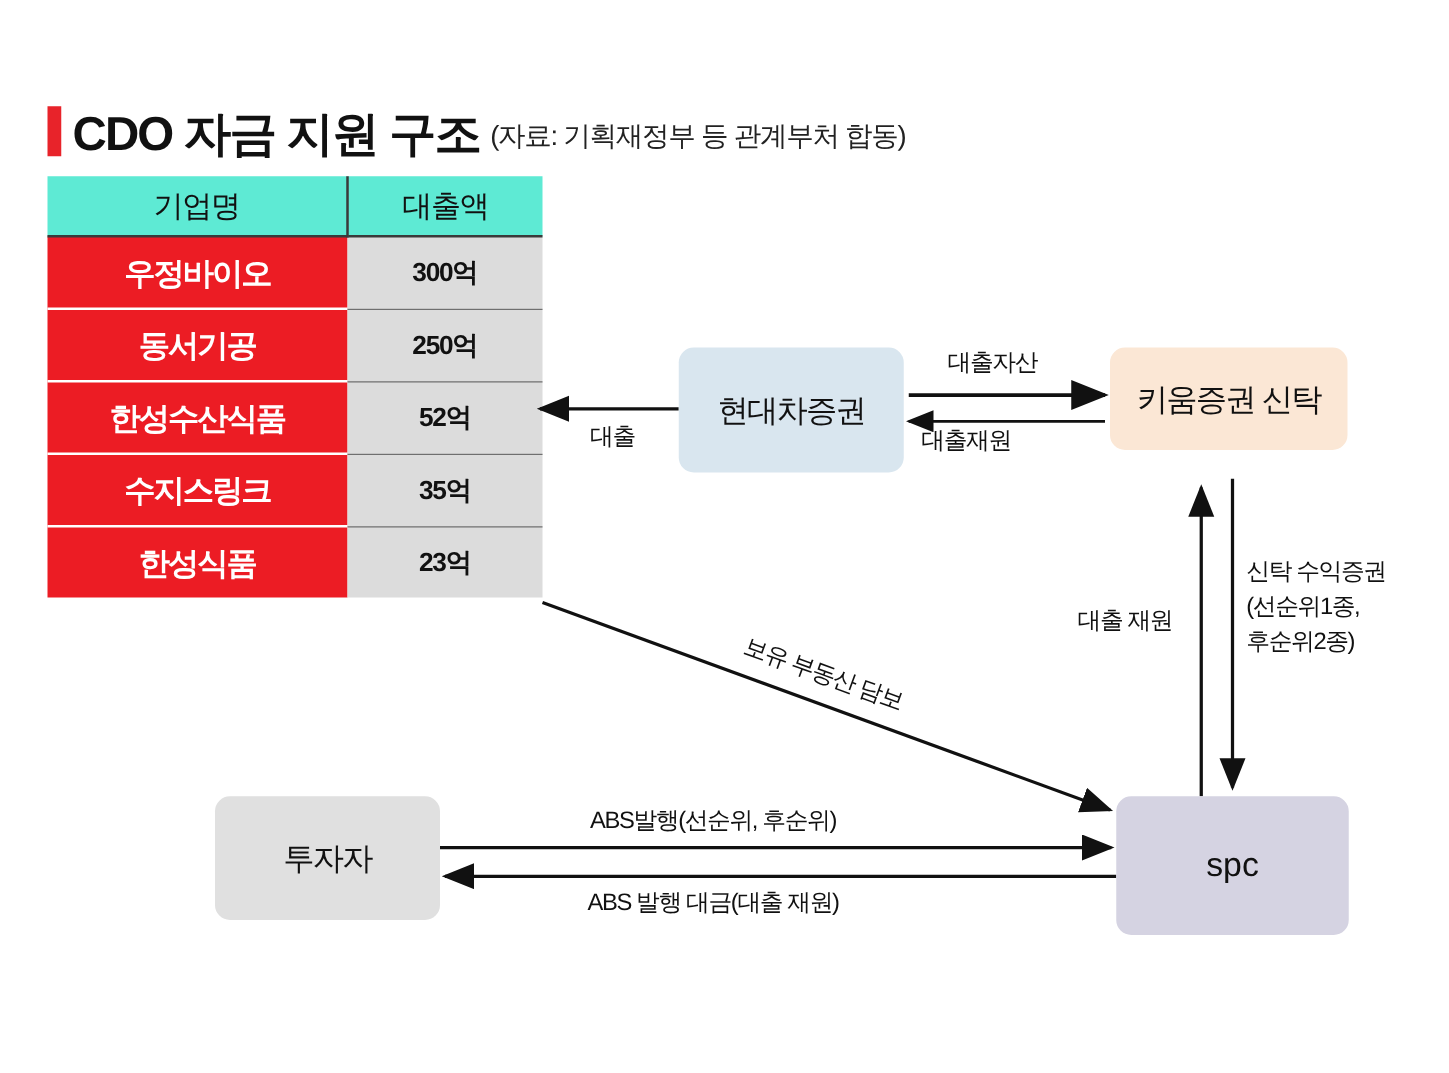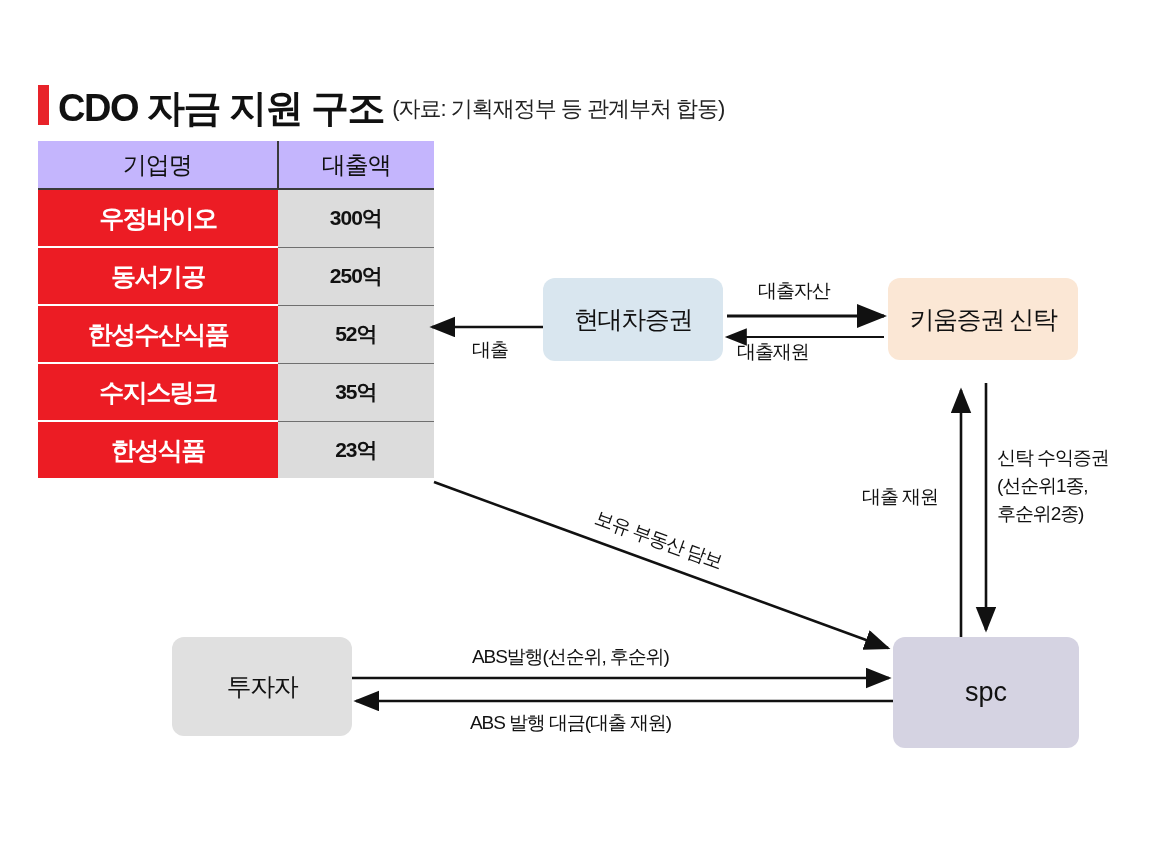--- a/index.html
+++ b/index.html
@@ -54,21 +54,21 @@
     left: 38px;
     top: 141px;
     width: 396px;
     border-collapse: collapse;
   }
   #loan-table th, #loan-table td {
     padding: 0;
     margin: 0;
   }
   .th-cell {
-    background: #c4b5fd;
+    background: #5eead4;
     height: 47px;
     font-size: 24px;
     font-weight: normal;
     letter-spacing: -1px;
     text-align: center;
     color: #111111;
     border-bottom: 2px solid #3a3a3a;
   }
   .th-name { width: 240px; border-right: 2px solid #3a3a3a; }
   .th-amt  { width: 156px; }
@@ -101,21 +101,21 @@
     border-radius: 12px;
     display: flex;
     align-items: center;
     justify-content: center;
     font-size: 25px;
     letter-spacing: -1.4px;
     color: #111111;
     text-align: center;
   }
   #node-hyundai {
-    left: 543px; top: 278px; width: 180px; height: 83px;
+    left: 543px; top: 278px; width: 180px; height: 100px;
     background: #d9e6ef;
   }
   #node-kiwoom {
     left: 888px; top: 278px; width: 190px; height: 82px;
     background: #fbe7d5;
   }
   #node-investor {
     left: 172px; top: 637px; width: 180px; height: 99px;
     background: #e0e0e0;
   }

